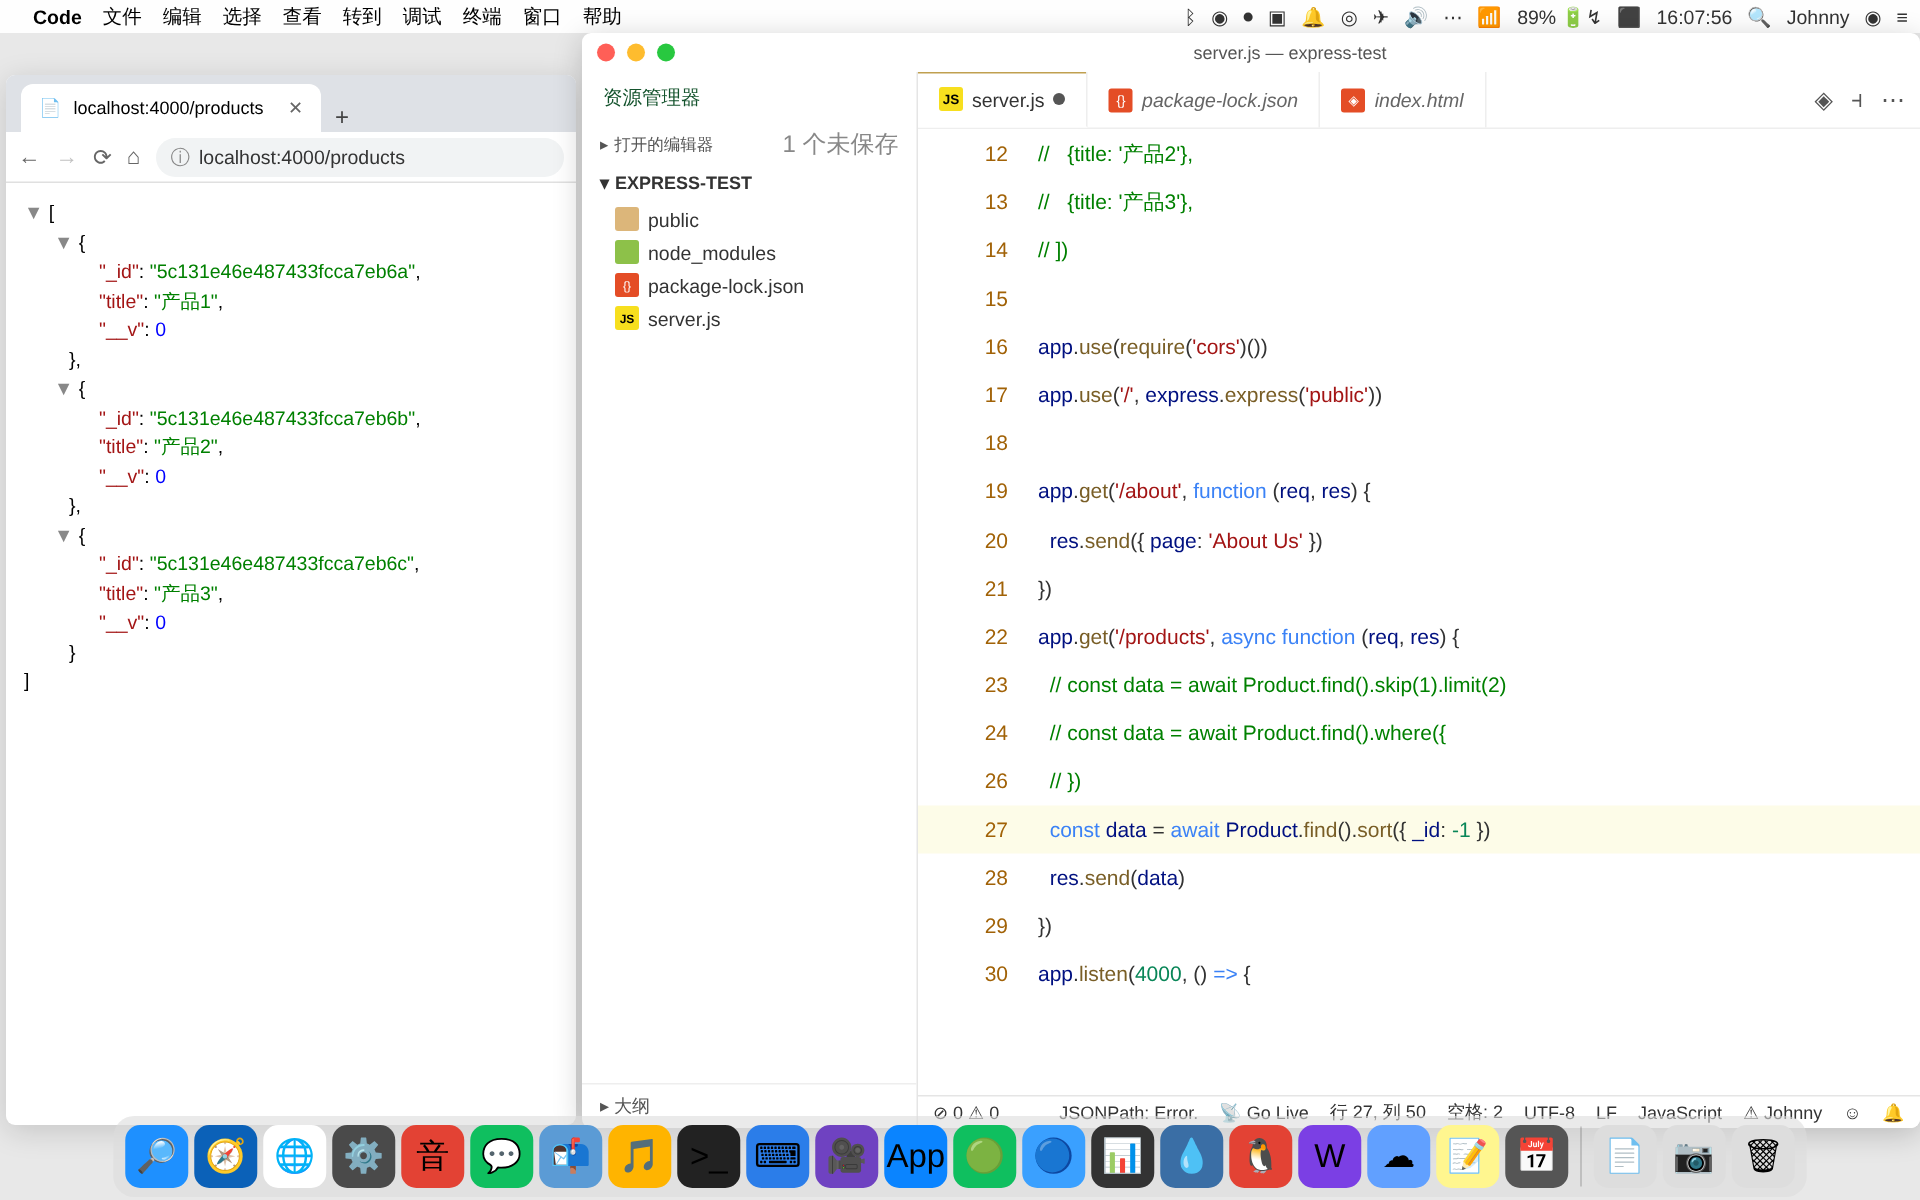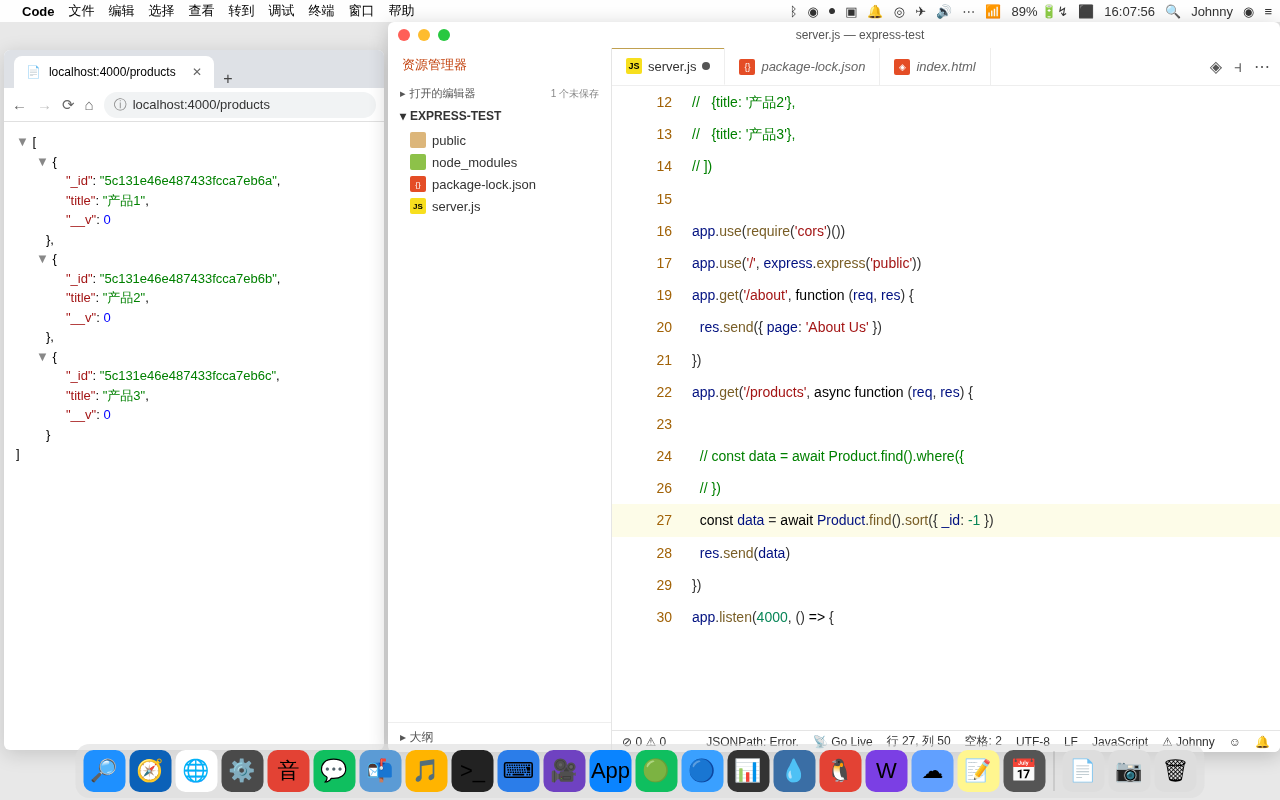--- a/index.html
+++ b/index.html
@@ -30,24 +30,24 @@
 
 
 .vscode { position:absolute; left:388px; top:22px; right:0; height:730px; background:#fff; border-radius:6px; box-shadow:0 4px 20px rgba(0,0,0,.2); overflow:hidden; display:flex; flex-direction:column; }
 .vsc-title { height:26px; display:flex; align-items:center; padding:0 10px; font-size:12px; color:#555; }
 .vsc-traffic { display:flex; gap:8px; }
 .vsc-traffic span { width:12px; height:12px; border-radius:50%; display:inline-block; }
 .vsc-traffic .r { background:#ff5f57; } .vsc-traffic .y { background:#febc2e; } .vsc-traffic .g { background:#28c840; }
 .vsc-title .t { margin:15px auto; }
 .vsc-body { flex:1; display:flex; min-height:0; }
 .vsc-sidebar { width:224px; border-right:1px solid #e5e5e5; display:flex; flex-direction:column; }
-.vsc-sidebar-header { padding:8px 14px; font-size:13px; color:#c2410c; }
+.vsc-sidebar-header { padding:8px 14px; font-size:13px; color:#14532d; }
 .vsc-section { padding:4px 12px; font-size:11px; color:#555; display:flex; align-items:center; gap:4px; }
 .vsc-section.bold { font-weight:600; font-size:12px; color:#333; }
-.vsc-section .badge { margin-left:auto; color:#888; font-size:10px; }
+.vsc-section .badge { margin-left:auto; color:#888; font-size:16px; }
 .vsc-tree { padding:2px 0; }
 .vsc-tree-item { padding:3px 12px 3px 22px; font-size:13px; color:#333; display:flex; align-items:center; gap:6px; }
 .vsc-tree-item .ico { width:16px; height:16px; display:inline-flex; align-items:center; justify-content:center; font-size:12px; }
 .vsc-tree-item .ico.folder { background:#dcb67a; border-radius:2px; }
 .vsc-tree-item .ico.folder-green { background:#8dc149; border-radius:2px; }
 .vsc-tree-item .ico.json { background:#e44d26; color:#fff; font-size:8px; border-radius:2px; }
 .vsc-tree-item .ico.js { background:#f7df1e; color:#000; font-size:8px; font-weight:bold; border-radius:2px; }
 .vsc-outline { margin-top:auto; padding:6px 12px; font-size:12px; color:#555; border-top:1px solid #eee; }
 
 .vsc-main { flex:1; display:flex; flex-direction:column; min-width:0; }
@@ -57,21 +57,21 @@
 .vsc-tab.active::before { content:''; position:absolute; top:0; left:0; right:0; height:1px; background:#c0a050; }
 .vsc-tab .ico { width:16px; height:16px; display:inline-flex; align-items:center; justify-content:center; font-size:9px; border-radius:2px; font-style:normal; }
 .vsc-tab .dot { width:8px; height:8px; background:#555; border-radius:50%; }
 .vsc-tab-actions { margin-left:auto; display:flex; align-items:center; padding:0 10px; gap:12px; color:#555; }
 
 .vsc-editor { flex:1; overflow:auto; font-family:Menlo,monospace; font-size:14px; line-height:2.3; position:relative; }
 .vsc-line { display:flex; }
 .vsc-line.hl { background:#fdfce8; }
 .gutter { width:80px; text-align:right; padding-right:20px; color:#a16207; user-select:none; }
 .code { white-space:pre; }
-.code .kw { color:#000000; }
+.code .kw { color:#3b82f6; }
 .code .fn { color:#795e26; }
 .code .var { color:#001080; }
 .code .str { color:#a31515; }
 .code .num { color:#098658; }
 .code .cm { color:#008000;margin-top:48px; }
 .code .op { color:#333; }
 
 .vsc-statusbar { height:22px; background:#fff; border-top:1px solid #e5e5e5; display:flex; align-items:center; font-size:12px; color:#333; padding:0 10px; gap:16px; }
 .vsc-statusbar .left-items { display:flex; gap:12px; }
 .vsc-statusbar .right-items { margin-left:auto; display:flex; gap:14px; align-items:center; }
@@ -233,37 +233,42 @@
           </div>
           <div class="vsc-line">
             <div class="gutter">16</div>
             <div class="code"><span class="var">app</span><span class="op">.</span><span class="fn">use</span><span class="op">(</span><span class="fn">require</span><span class="op">(</span><span class="str">'cors'</span><span class="op">)())</span></div>
           </div>
           <div class="vsc-line">
             <div class="gutter">17</div>
             <div class="code"><span class="var">app</span><span class="op">.</span><span class="fn">use</span><span class="op">(</span><span class="str">'/'</span><span class="op">, </span><span class="var">express</span><span class="op">.</span><span class="fn">express</span><span class="op">(</span><span class="str">'public'</span><span class="op">))</span></div>
           </div>
           <div class="vsc-line">
+            <div class="gutter">18</div>
+            <div class="code"></div>
+          </div>
+          <div class="vsc-line">
             <div class="gutter">19</div>
             <div class="code"><span class="var">app</span><span class="op">.</span><span class="fn">get</span><span class="op">(</span><span class="str">'/about'</span><span class="op">, </span><span class="kw">function</span><span class="op"> (</span><span class="var">req</span><span class="op">, </span><span class="var">res</span><span class="op">) {</span></div>
           </div>
           <div class="vsc-line">
             <div class="gutter">20</div>
             <div class="code"><span class="op">  </span><span class="var">res</span><span class="op">.</span><span class="fn">send</span><span class="op">({ </span><span class="var">page</span><span class="op">: </span><span class="str">'About Us'</span><span class="op"> })</span></div>
           </div>
           <div class="vsc-line">
             <div class="gutter">21</div>
             <div class="code"><span class="op">})</span></div>
           </div>
           <div class="vsc-line">
             <div class="gutter">22</div>
             <div class="code"><span class="var">app</span><span class="op">.</span><span class="fn">get</span><span class="op">(</span><span class="str">'/products'</span><span class="op">, </span><span class="kw">async</span><span class="op"> </span><span class="kw">function</span><span class="op"> (</span><span class="var">req</span><span class="op">, </span><span class="var">res</span><span class="op">) {</span></div>
           </div>
           <div class="vsc-line">
             <div class="gutter">23</div>
+            <div class="code"><span class="op">  </span><span class="cm">// const data = await Product.find().skip(1).limit(2)</span></div>
           </div>
           <div class="vsc-line">
             <div class="gutter">24</div>
             <div class="code"><span class="op">  </span><span class="cm">// const data = await Product.find().where({</span></div>
           </div>
           <div class="vsc-line">
             <div class="gutter">26</div>
             <div class="code"><span class="op">  </span><span class="cm">// })</span></div>
           </div>
           <div class="vsc-line hl">

